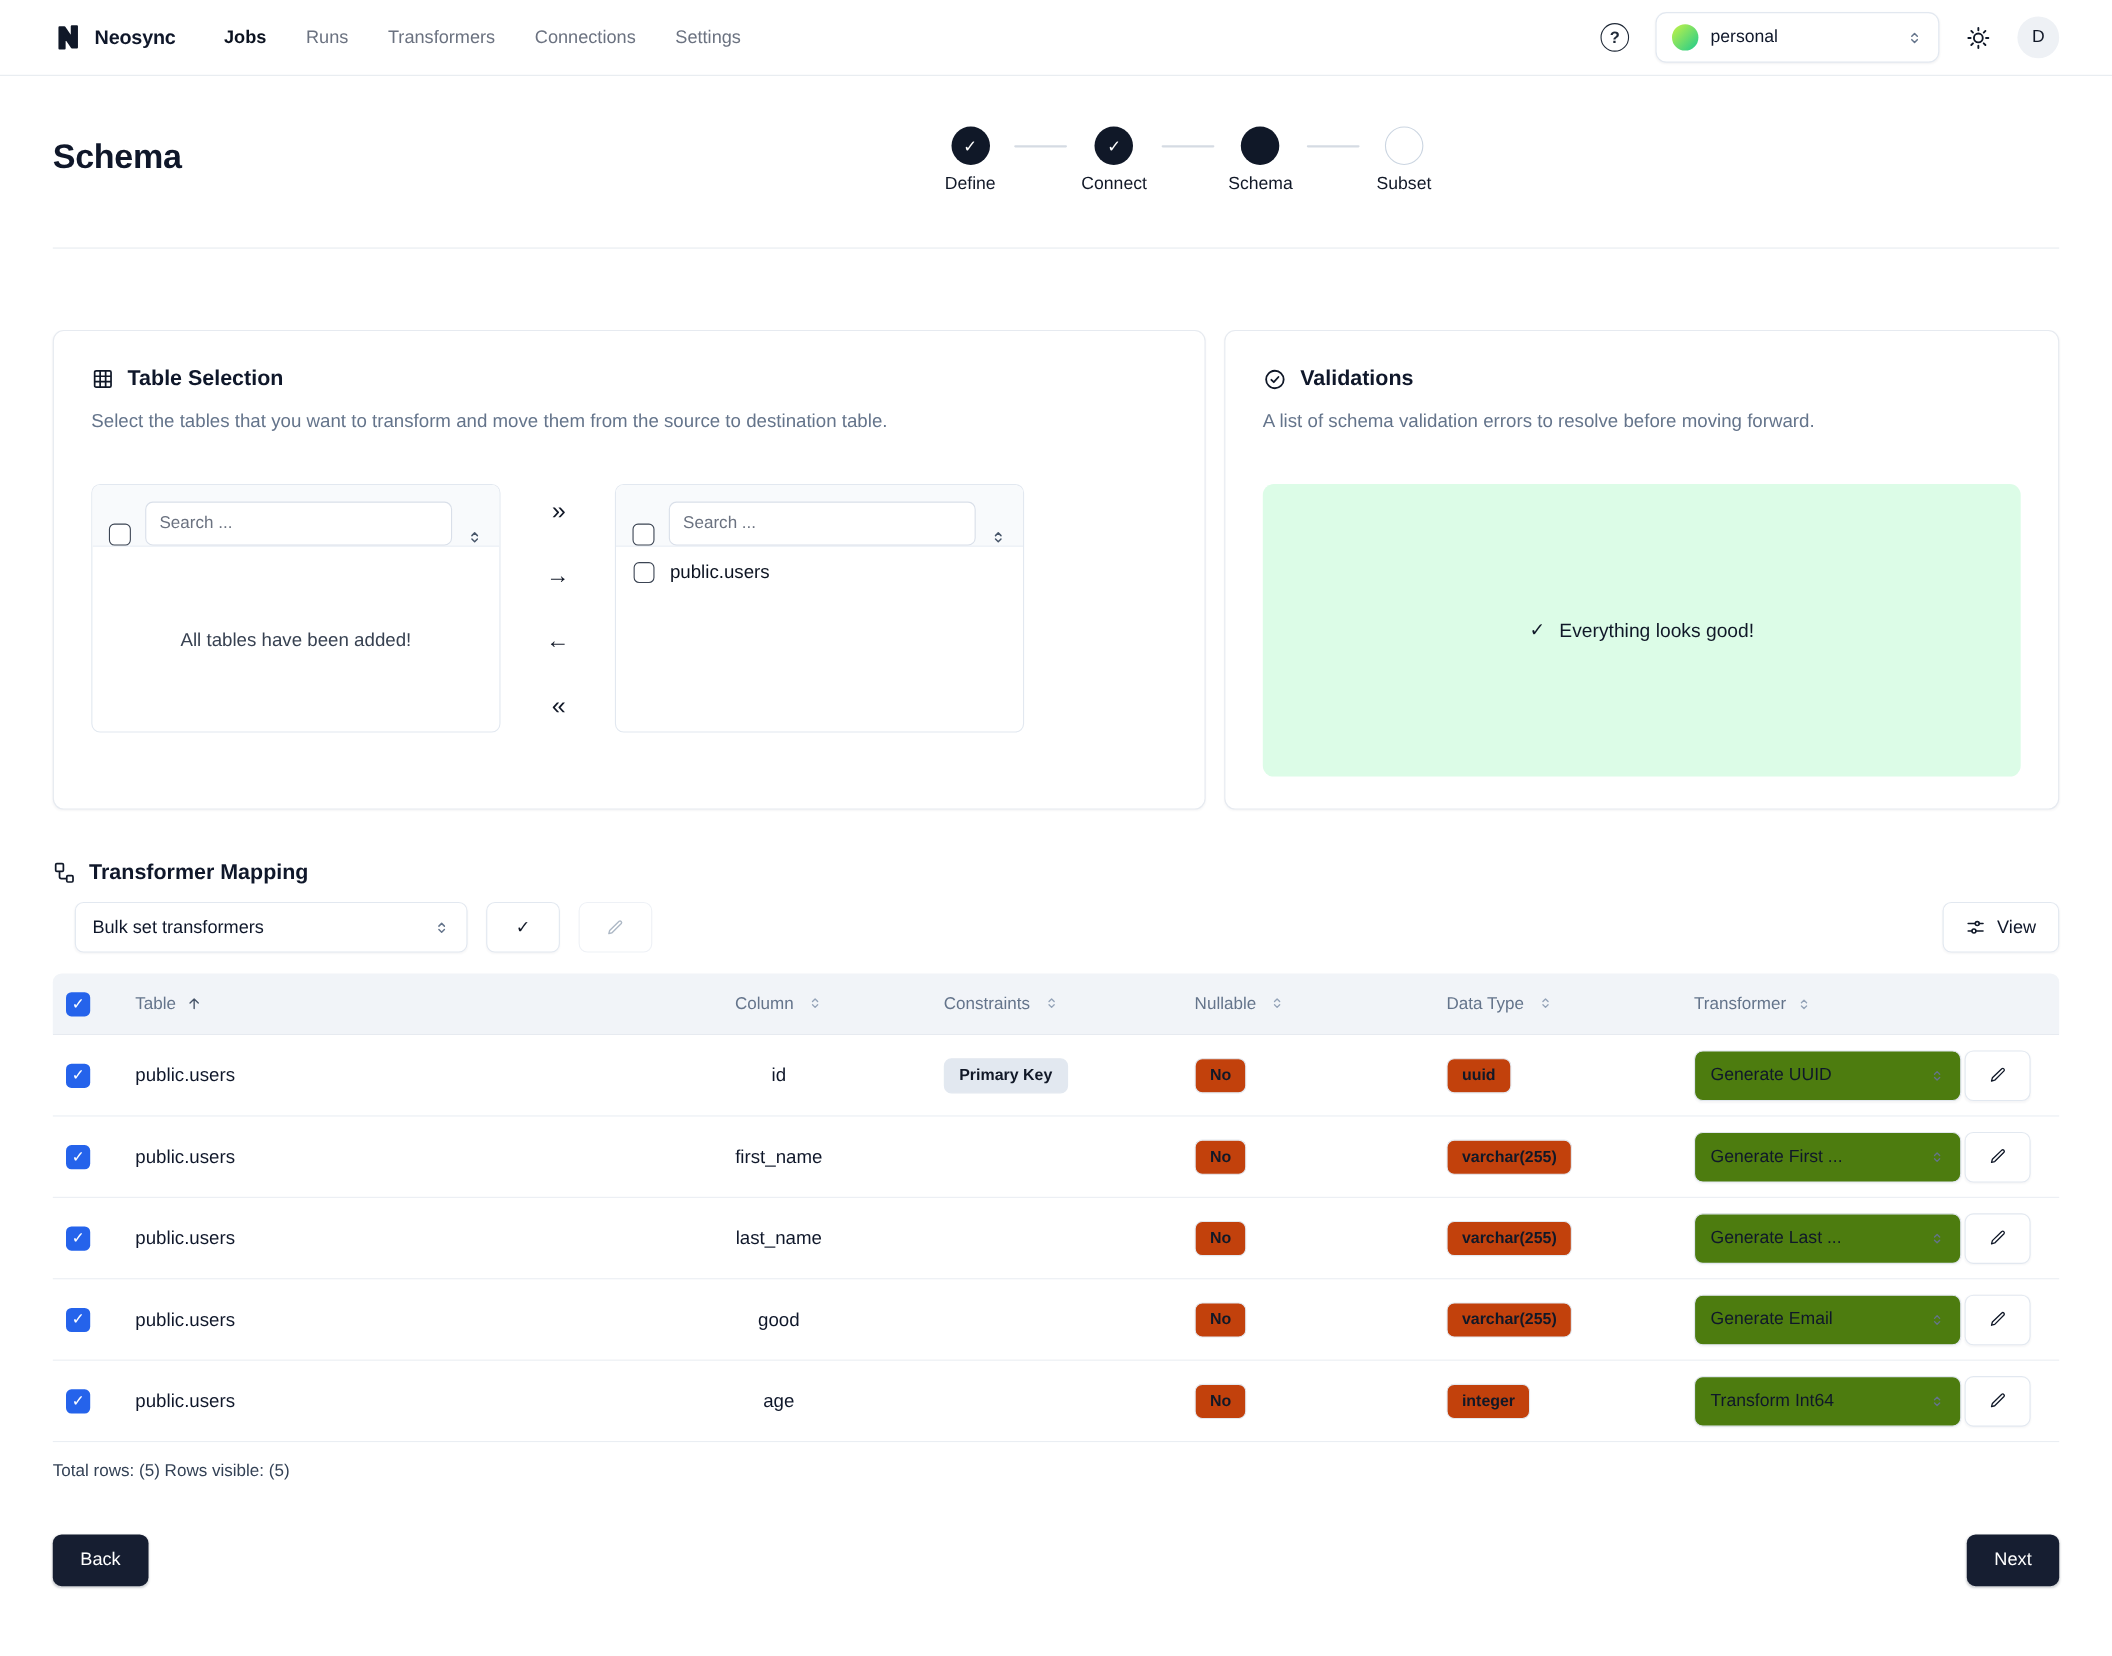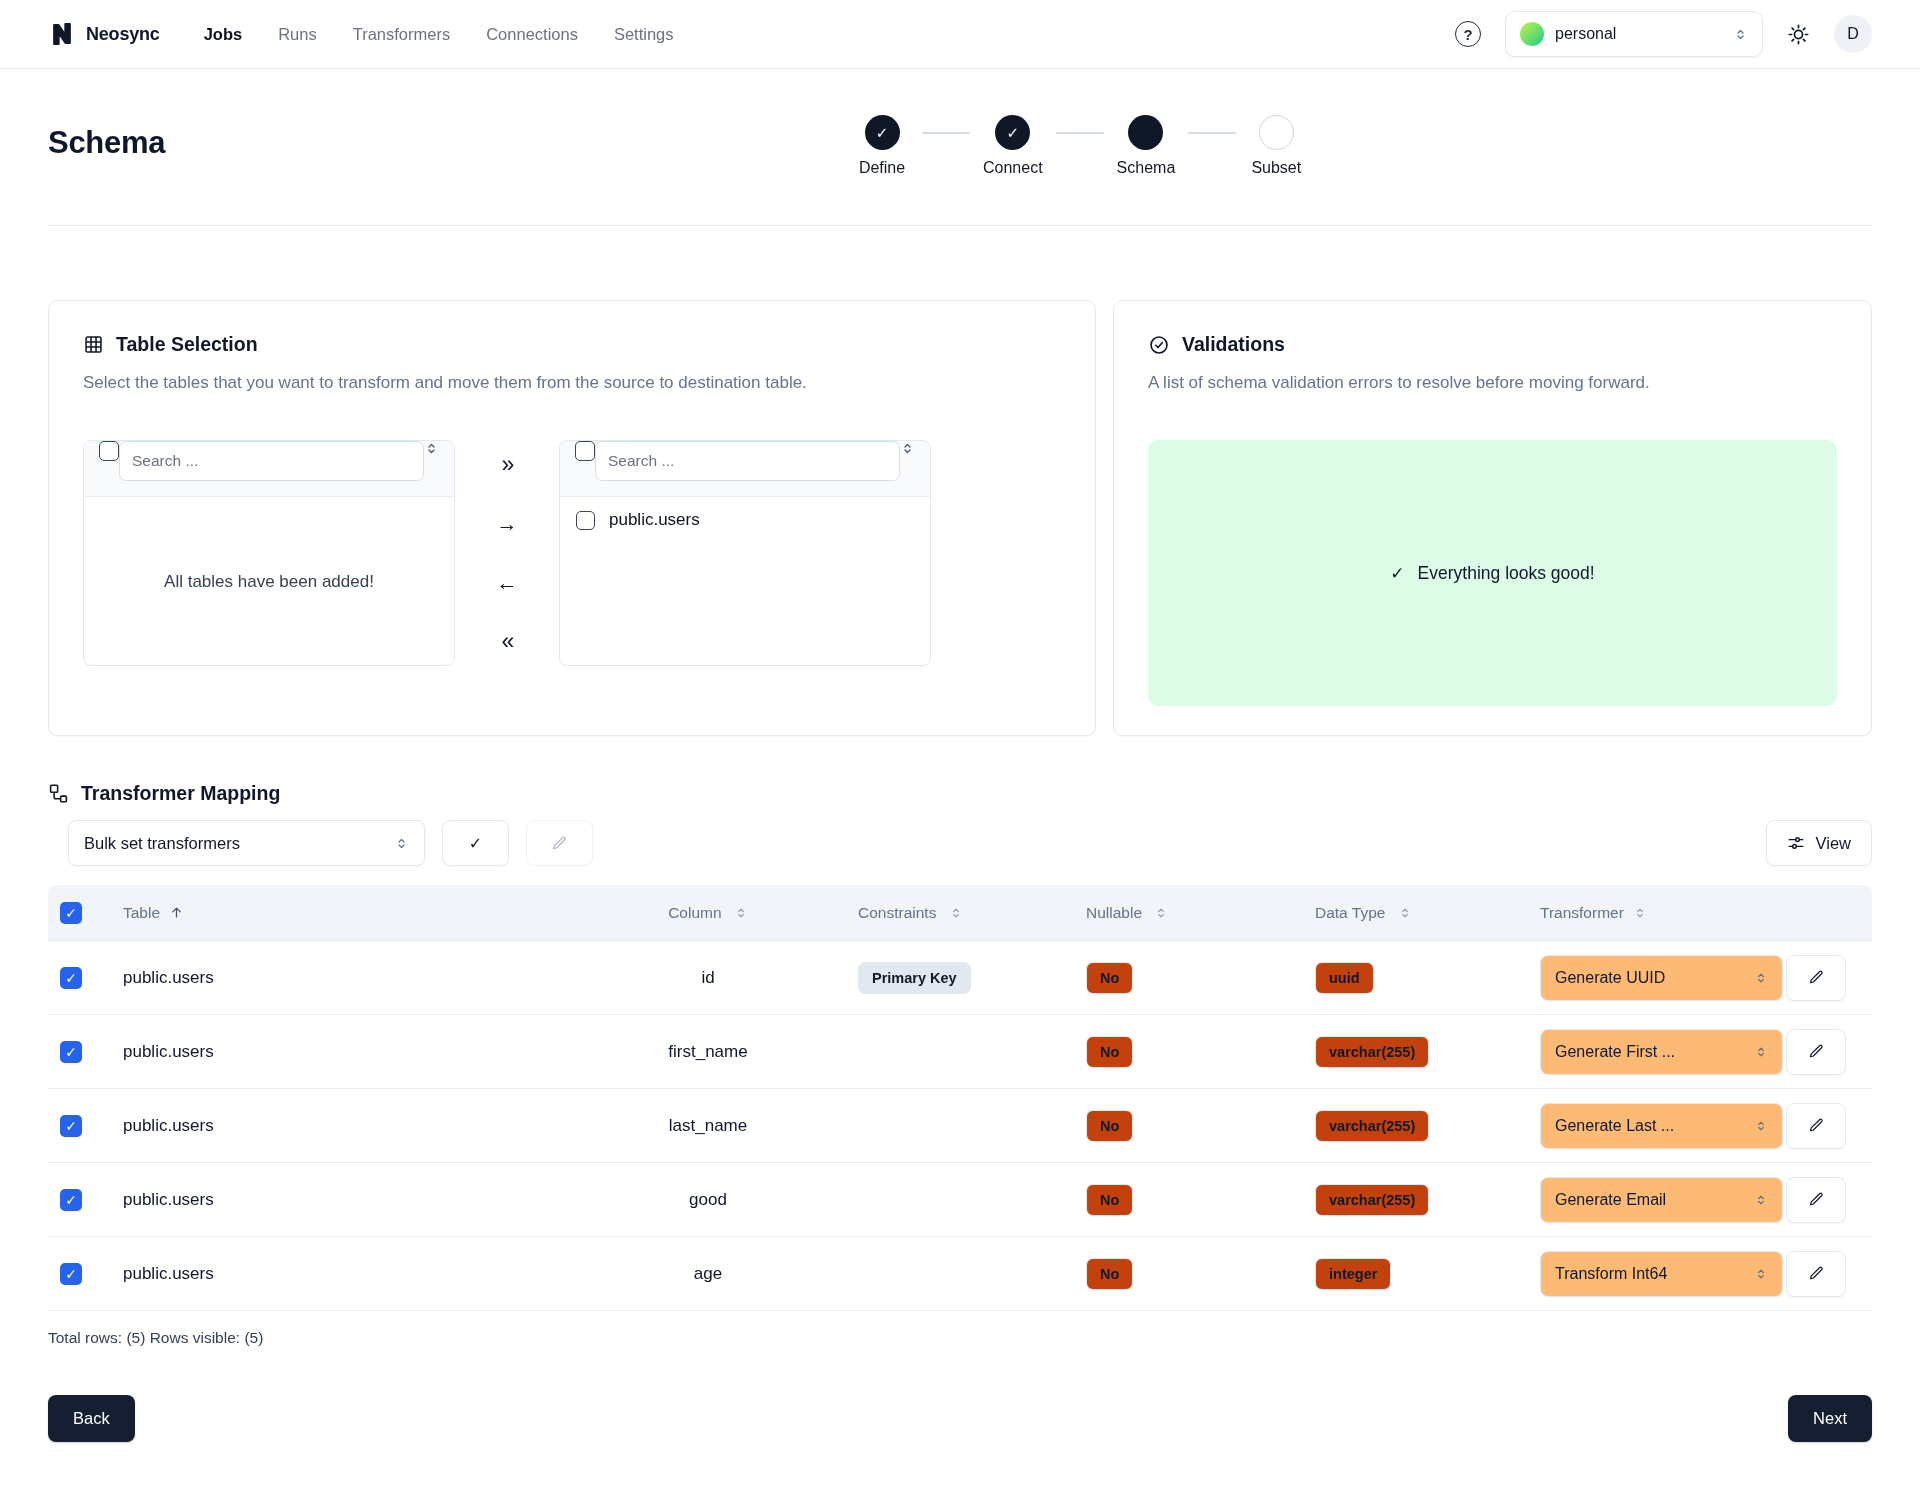--- a/index.html
+++ b/index.html
@@ -47,21 +47,21 @@
   .cards{display:flex;gap:17px;margin-top:74px;}
   .card{border:1px solid #e6eaf0;border-radius:10px;padding:32px 34px;height:436px;
     box-shadow:0 1px 2px rgba(16,24,40,.04);background:#fff;}
   .card.selection{width:1048px;}
   .card.validations{flex:1;}
   .card-header{display:flex;align-items:center;gap:12px;font-size:19.5px;font-weight:700;}
   .card-desc{margin-top:14px;font-size:17px;color:var(--muted);line-height:25px;max-width:800px;}
   
   .duallist{display:flex;margin-top:45px;}
   .listbox{width:372px;border:1px solid var(--border);border-radius:8px;height:226px;overflow:hidden;background:#fff;}
-  .listbox-header{height:56px;background:#f8fafc;border-bottom:1px solid #e9eef4;display:flex;align-items:flex-start;padding:0 15px;}
+  .listbox-header{height:56px;background:#f8fafc;border-bottom:1px solid #e9eef4;display:flex;align-items:flex-end;gap:13px;padding:0 15px;}
   .cb{width:20px;height:20px;border:1.6px solid #3b4453;border-radius:5px;background:#fff;flex:none;cursor:pointer;}
   .search-input{flex:1;height:40px;border:1px solid #d9dfe9;border-radius:7px;background:#fff;padding:0 12px;
     font-size:15.5px;color:#374151;font-family:inherit;min-width:0;}
   .search-input::placeholder{color:#6b7280;}
   .lb-empty{height:170px;display:flex;align-items:center;justify-content:center;font-size:17px;color:#374151;}
   .lb-item{display:flex;align-items:center;gap:14px;padding:13px 16px;font-size:17px;color:#0b1220;}
   .lb-item .cb{width:19px;height:19px;}
   .transfer-col{width:104px;height:226px;display:flex;flex-direction:column;align-items:center;
     justify-content:space-between;padding:11px 0;}
   .transfer-btn{border:none;background:none;cursor:pointer;color:#111827;font-family:inherit;
@@ -98,21 +98,21 @@
   .col-nullable{width:229px;flex:none;}
   .col-datatype{width:225px;flex:none;}
   .col-transformer{width:246px;flex:none;display:flex;align-items:center;gap:9px;}
   .col-edit{margin-left:auto;margin-right:38px;flex:none;}
   .checkbox{width:22px;height:22px;border-radius:5px;cursor:pointer;}
   .checkbox.checked{background:var(--accent);display:flex;align-items:center;justify-content:center;}
   .checkbox.checked::after{content:"✓";color:#fff;font-size:14px;font-weight:700;}
   .badge{display:inline-block;padding:7px 13px;border-radius:7px;background:#c2410c;border:1px solid #e4e9f0;
     font-size:14.5px;font-weight:600;color:#111827;white-space:nowrap;}
   .badge.pk{background:#e2e8f0;border-color:#e2e8f0;}
-  .select{width:243px;height:46px;border:1px solid var(--border);border-radius:8px;background:#fdba74;display:flex;
+  .select{width:243px;height:46px;border:1px solid var(--border);border-radius:8px;background:#4d7c0f;display:flex;
     align-items:center;justify-content:space-between;padding:0 14px;font-size:16px;font-weight:500;cursor:pointer;
     box-shadow:0 1px 2px rgba(16,24,40,.04);white-space:nowrap;overflow:hidden;text-align:center;}
   .edit-btn{width:60px;height:46px;border:1px solid var(--border);border-radius:8px;background:#fff;cursor:pointer;
     display:flex;align-items:center;justify-content:center;box-shadow:0 1px 2px rgba(16,24,40,.04);}
   .row-summary{margin-top:18px;font-size:15.5px;color:#334155;}
   
   .actions{display:flex;justify-content:space-between;margin-top:48px;}
   .btn-dark{background:var(--dark-btn);color:#fff;border:none;border-radius:8px;height:47px;padding:0 25px;
     font-size:16.5px;font-weight:500;cursor:pointer;font-family:inherit;box-shadow:0 1px 2px rgba(16,24,40,.2);}
   svg{display:block;}

